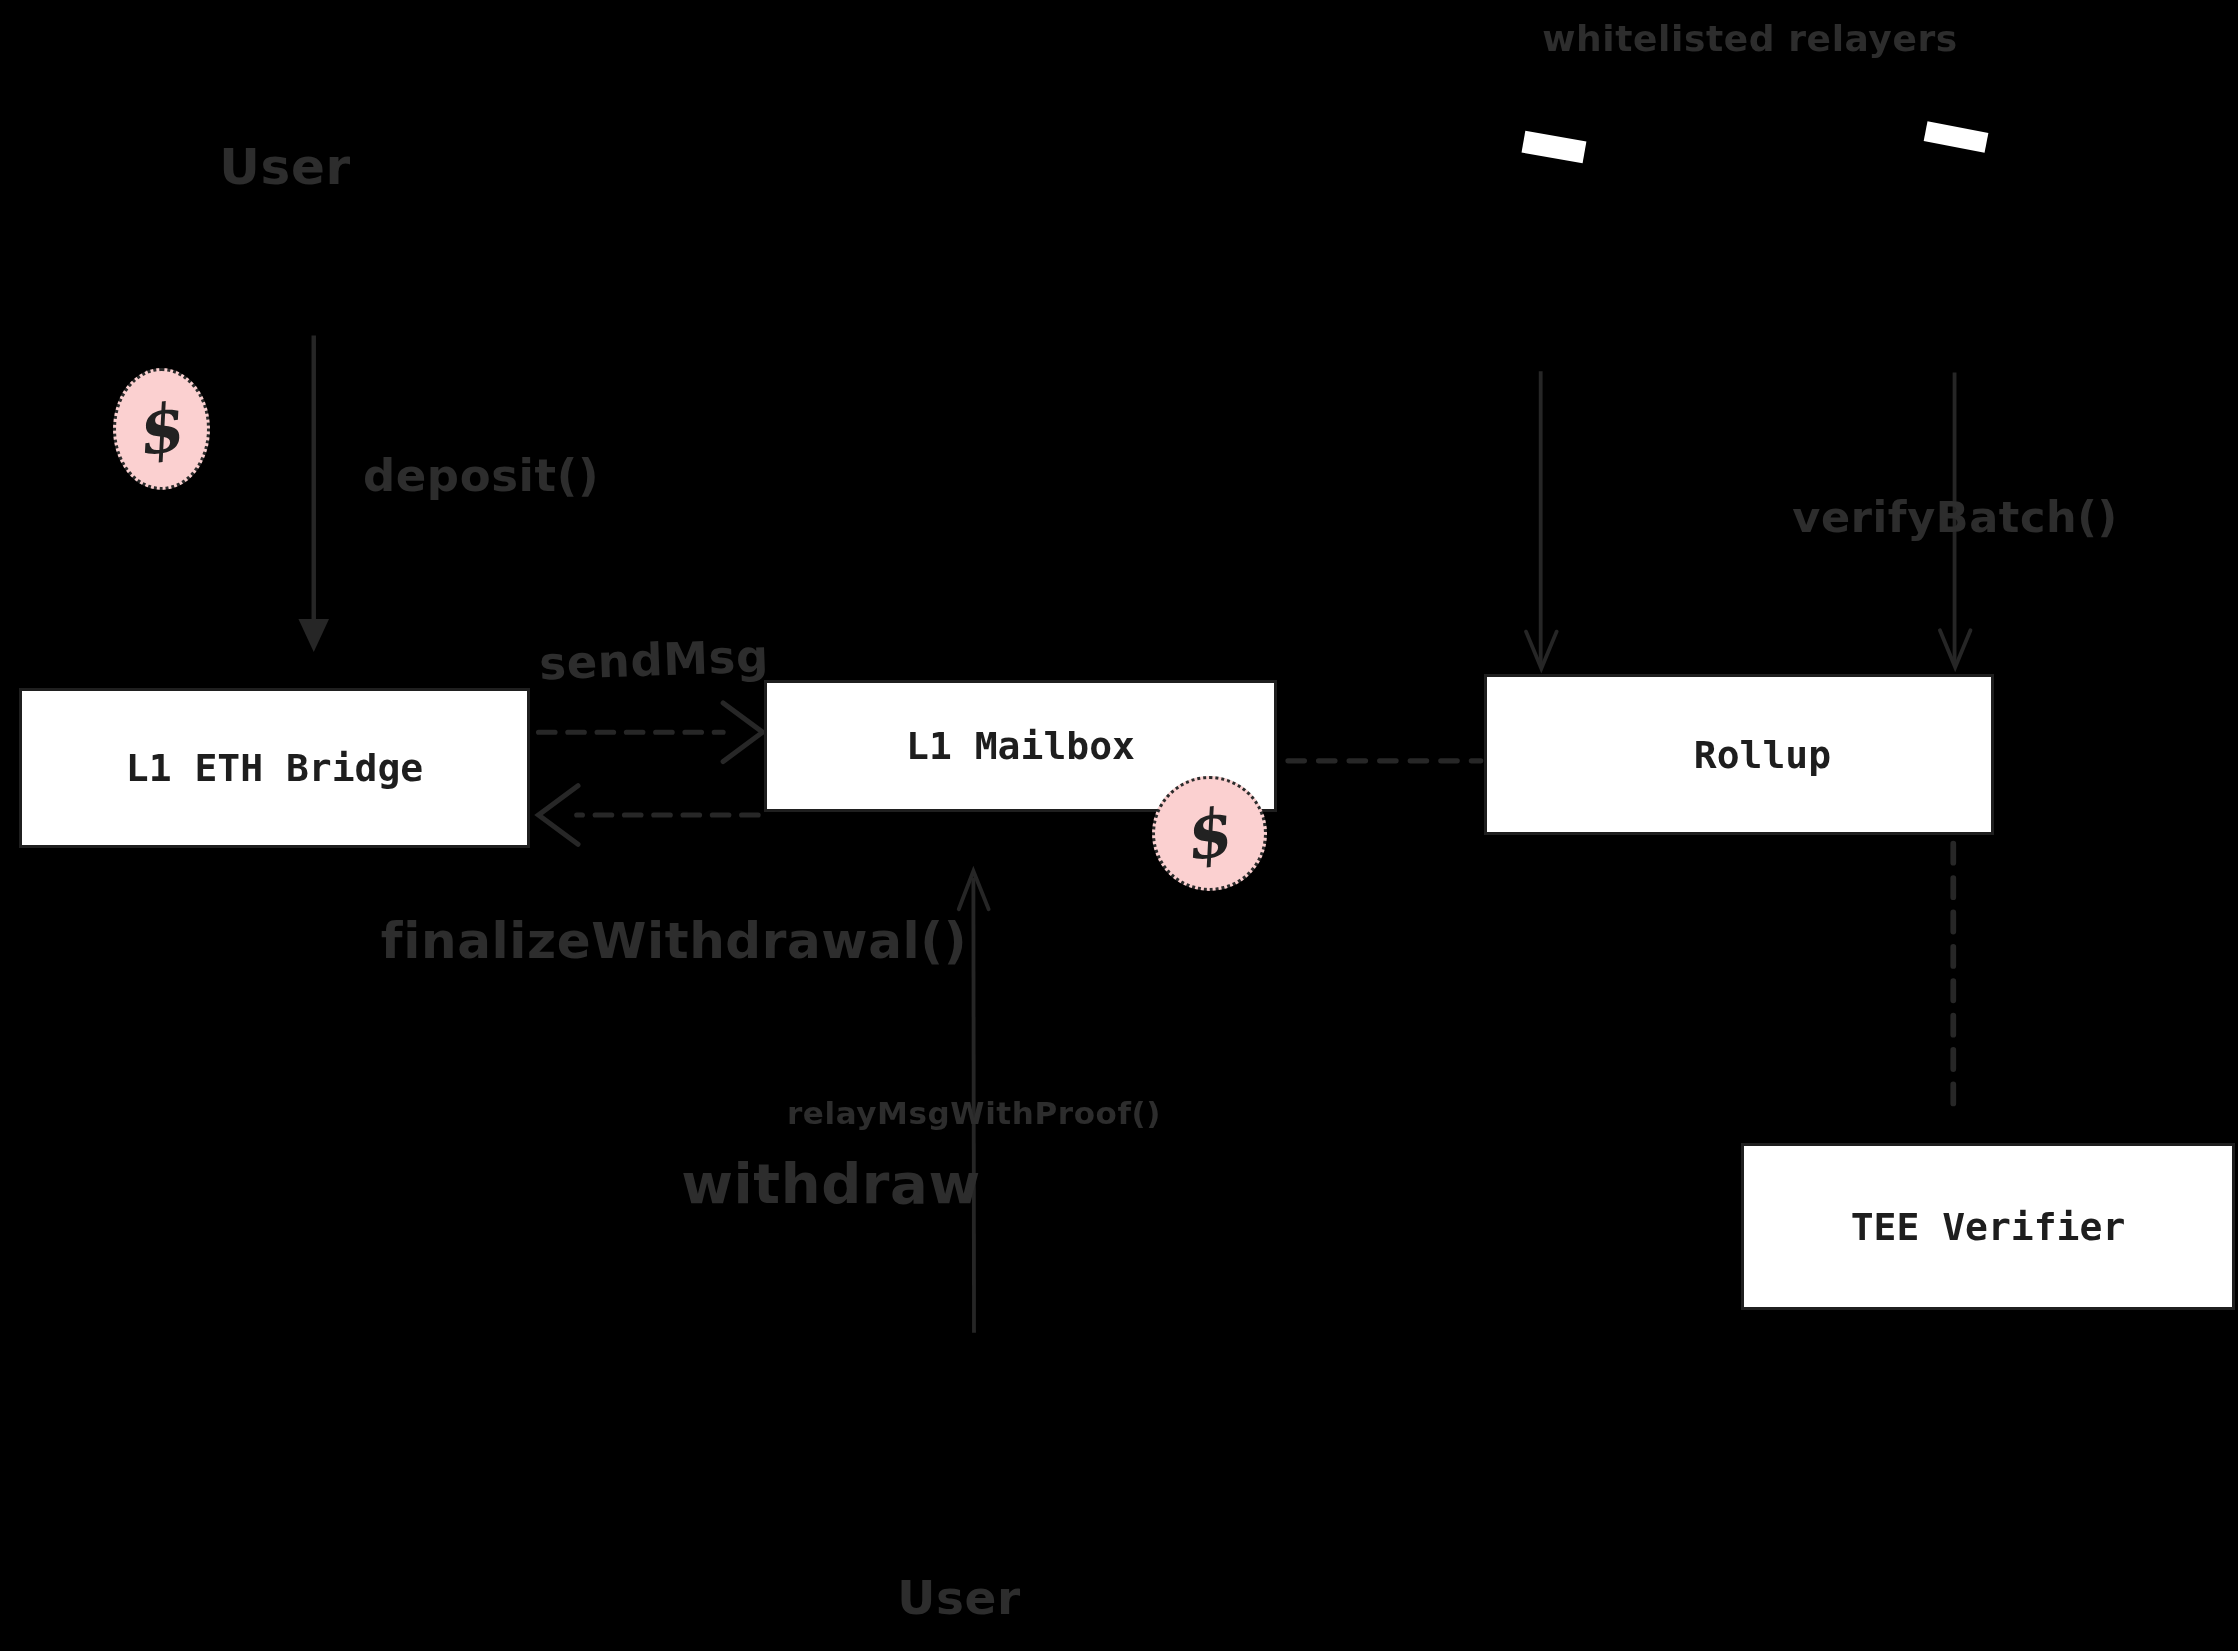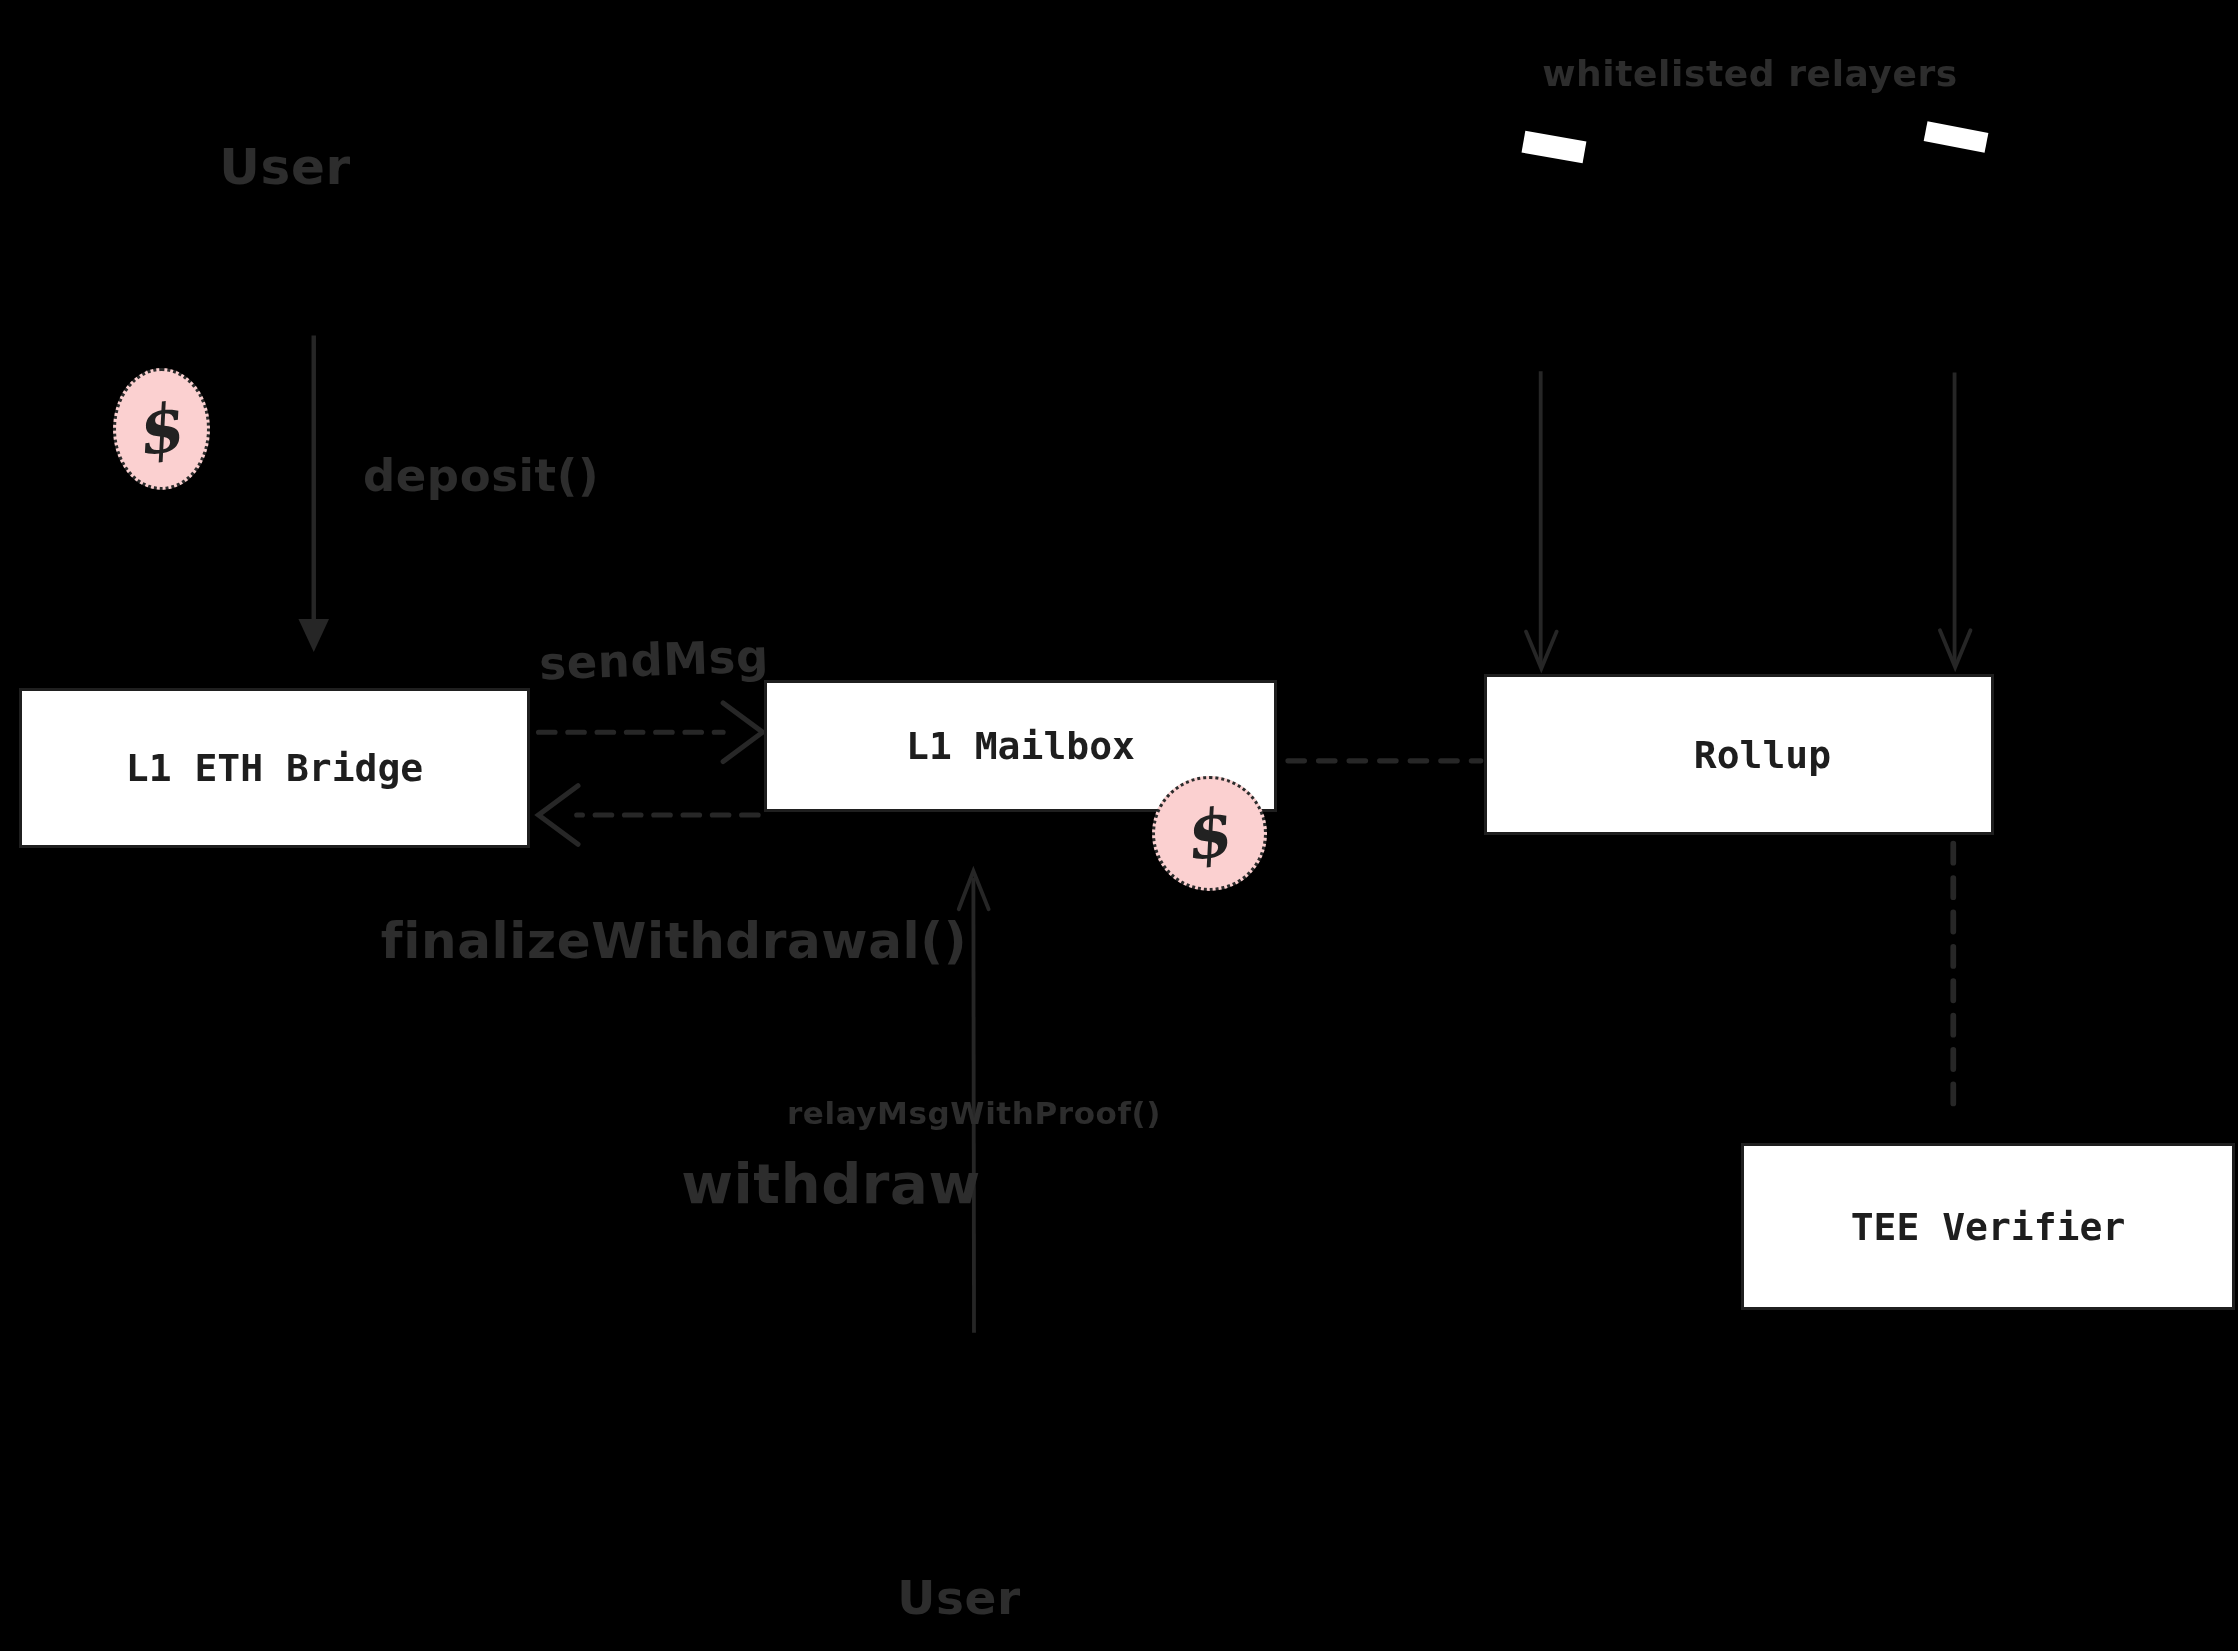--- a/index.html
+++ b/index.html
@@ -86,29 +86,30 @@
     <polyline points="3046,990 3070,1048 3094,990" fill="none" stroke="#262626" stroke-width="6" stroke-linecap="round"></polyline>
 
     <line x1="3067" y1="1325" x2="3067" y2="1742" stroke="#272727" stroke-width="9" stroke-dasharray="30 24" stroke-linecap="round"></line>
 
     <line x1="1529" y1="2093" x2="1528" y2="1378" stroke="#262626" stroke-width="6"></line>
     <polyline points="1505,1428 1528,1368 1552,1428" fill="none" stroke="#262626" stroke-width="6" stroke-linecap="round"></polyline>
   </svg>
 
   <div class="hand-label" style="left:285px; top:167px; font-size:50px;">User</div>
 
-  <div class="hand-label" style="left:1750px; top:38px; font-size:36px;margin-top:35px;">whitelisted relayers</div>
+  <div class="hand-label" style="left:1750px; top:38px; font-size:36px;">whitelisted relayers</div>
 
   <div class="hand-label" style="left:959px; top:1597px; font-size:47px;">User</div>
 
   <div class="hand-label" style="left:481px; top:475px; font-size:45px;">deposit()</div>
 
   <div class="hand-label" style="left:654px; top:660px; font-size:45px; transform:translate(-50%,-50%) rotate(-2deg);">sendMsg</div>
 
 
+  <div class="hand-label" style="left:1955px; top:517px; font-size:43px;">verifyBatch()</div>
 
   <div class="hand-label" style="left:674px; top:941px; font-size:50px;">finalizeWithdrawal()</div>
 
   <div class="hand-label" style="left:974px; top:1113px; font-size:31px;">relayMsgWithProof()</div>
 
   <div class="hand-label" style="left:831px; top:1183px; font-size:56px;text-align:right;">withdraw</div>
 
   <div class="node-box" style="left:19px; top:688px; width:511px; height:160px;">
     <span class="node-label">L1 ETH Bridge</span>
   </div>

